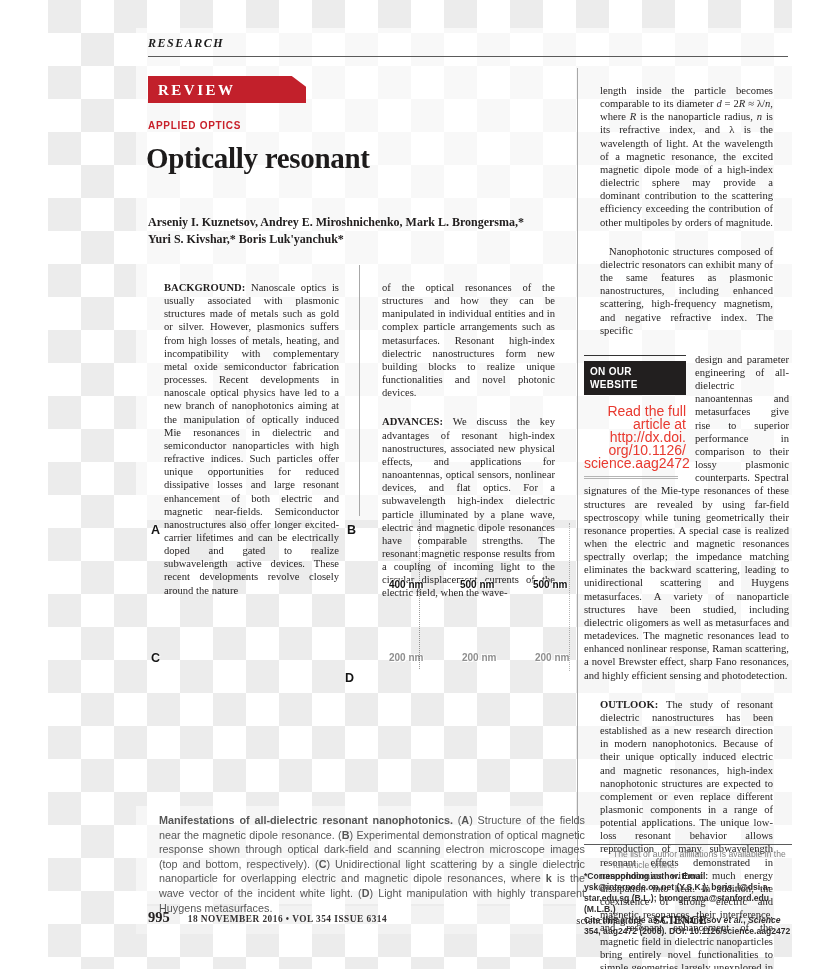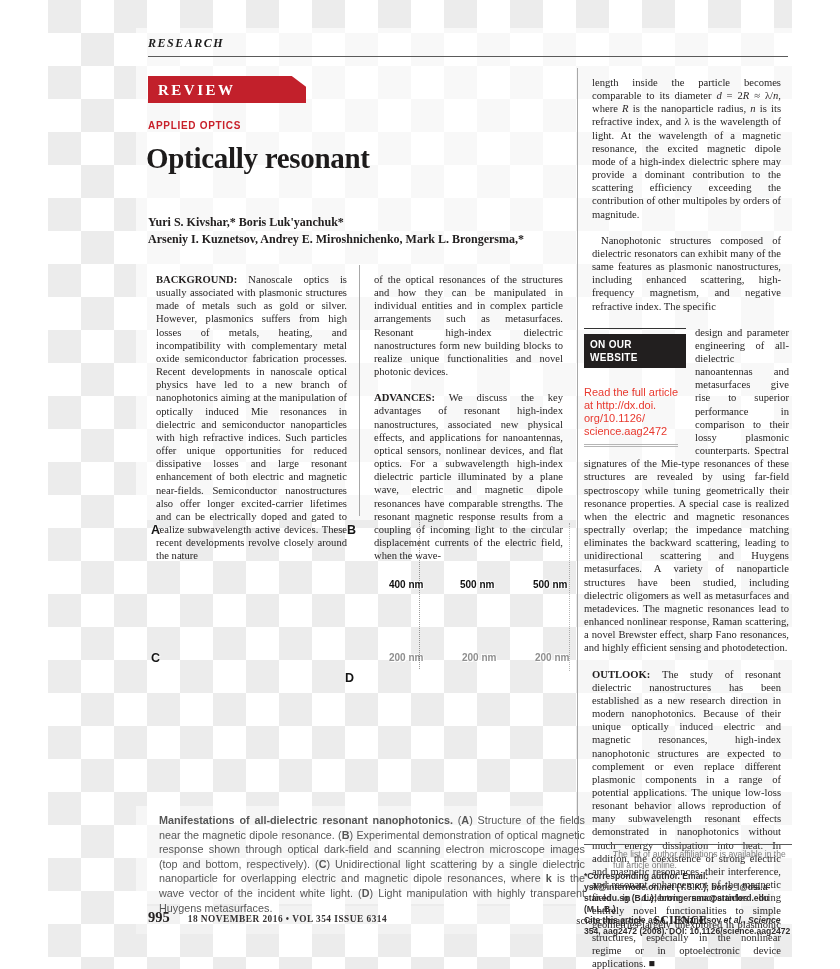--- a/index.html
+++ b/index.html
@@ -23,35 +23,35 @@
     clip-path:polygon(0 0,91% 0,100% 40%,100% 100%,0 100%);
     color:#fff;font-weight:bold;font-size:15px;letter-spacing:2.5px;line-height:28px;
     padding-left:10px;box-sizing:border-box;font-family:"Liberation Serif",serif;}
   .section-label{left:100px;top:120px;font-family:"Liberation Sans",sans-serif;font-weight:bold;
     font-size:10px;letter-spacing:.7px;color:#c8202a;}
 
   .title{left:98px;top:142px;font-weight:bold;font-size:29px;line-height:32px;letter-spacing:-.3px;color:#1d1b1b;}
   .authors{left:100px;top:214px;font-weight:bold;font-size:12px;line-height:16.5px;color:#232020;}
 
   .col{position:absolute;font-size:10.6px;line-height:13.15px;color:#211e1e;text-align:justify;}
-  .col p{margin:8px;}
+  .col p{margin:16px;}
   .col p + p{margin-top:13px;}
   .col1{left:100px;top:265px;width:207px;}
   .col2{left:318px;top:265px;width:205px;}
   .col3{left:536px;top:68px;width:205px;}
   .p-indent{text-indent:9px;}
   .vrule{position:absolute;border-left:1px solid #a8a8a8;width:0;}
   .vrule1{left:311px;top:265px;height:251px;}
   .vrule2{left:529px;top:68px;height:830px;}
 
   aside.webbox{float:left;width:102px;margin:2px 9px 2px 0;font-family:"Liberation Sans",sans-serif;text-align:left;}
   .webbox-rule{border-top:1px solid #333;width:100%;height:0;}
   .webbox-head{margin-top:5px;background:#221f1f;color:#fff;font-weight:bold;font-size:10px;
     letter-spacing:.3px;padding:4px 6px;display:inline-block;}
-  .webbox-link{margin-top:18px;font-size:11px;line-height:13px;color:#e8392f;cursor:pointer;}
+  .webbox-link{margin-top:10px;font-size:14px;line-height:13px;color:#e8392f;cursor:pointer;text-align:right;}
   .webbox-bottom{margin-top:6px;border-bottom:3px double #b5b5b5;width:92%;height:0;}
 
   .fig-label{position:absolute;font-family:"Liberation Sans",sans-serif;font-weight:bold;font-size:12.5px;
     color:#141414;text-shadow:0 0 2px #fff,1px 1px 0 #fff;}
   .scalebar{position:absolute;font-family:Liberation Sans, sans-serif;font-weight:bold;font-size:10px;
     text-shadow:0 0 2px #fff,1px 1px 0 #fff,-1px -1px 0 #fff;text-align:center;}
   .scale-dark{color:#101010;}
   .scale-gray{color:#8f8f8f;}
   .dotline{position:absolute;width:0;border-left:1px dotted #4a4a4a;}
   .dot1{left:371px;top:519px;height:150px;opacity:.55;}
@@ -84,22 +84,22 @@
   <div class="ov ov-footer"></div>
 
   <div class="abs kicker">RESEARCH</div>
   <div class="abs kicker-rule"></div>
   <div class="abs ribbon">REVIEW SUMMARY</div>
   <div class="abs section-label">APPLIED OPTICS</div>
   <div class="abs title">
     <div>Optically resonant</div>
   </div>
   <div class="abs authors">
+    <div>Arseniy I. Kuznetsov, Andrey E. Miroshnichenko, Mark L. Brongersma,*</div>
     <div>Yuri S. Kivshar,* Boris Luk'yanchuk*</div>
-    <div>Arseniy I. Kuznetsov, Andrey E. Miroshnichenko, Mark L. Brongersma,*</div>
   </div>
 
   <div class="vrule vrule1"></div>
   <div class="vrule vrule2"></div>
 
   <div class="col col1">
     <p><span class="seg" style="font-weight: bold;">BACKGROUND: </span><span class="seg">Nanoscale optics is usually associated with plasmonic structures made of metals such as gold or silver. However, plasmonics suffers from high losses of metals, heating, and incompatibility with complementary metal oxide semiconductor fabrication processes. Recent developments in nanoscale optical physics have led to a new branch of nanophotonics aiming at the manipulation of optically induced Mie resonances in dielectric and semiconductor nanoparticles with high refractive indices. Such particles offer unique opportunities for reduced dissipative losses and large resonant enhancement of both electric and magnetic near-fields. Semiconductor nanostructures also offer longer excited-carrier lifetimes and can be electrically doped and gated to realize subwavelength active devices. These recent developments revolve closely around the nature</span></p>
   </div>
 
   <div class="col col2">

